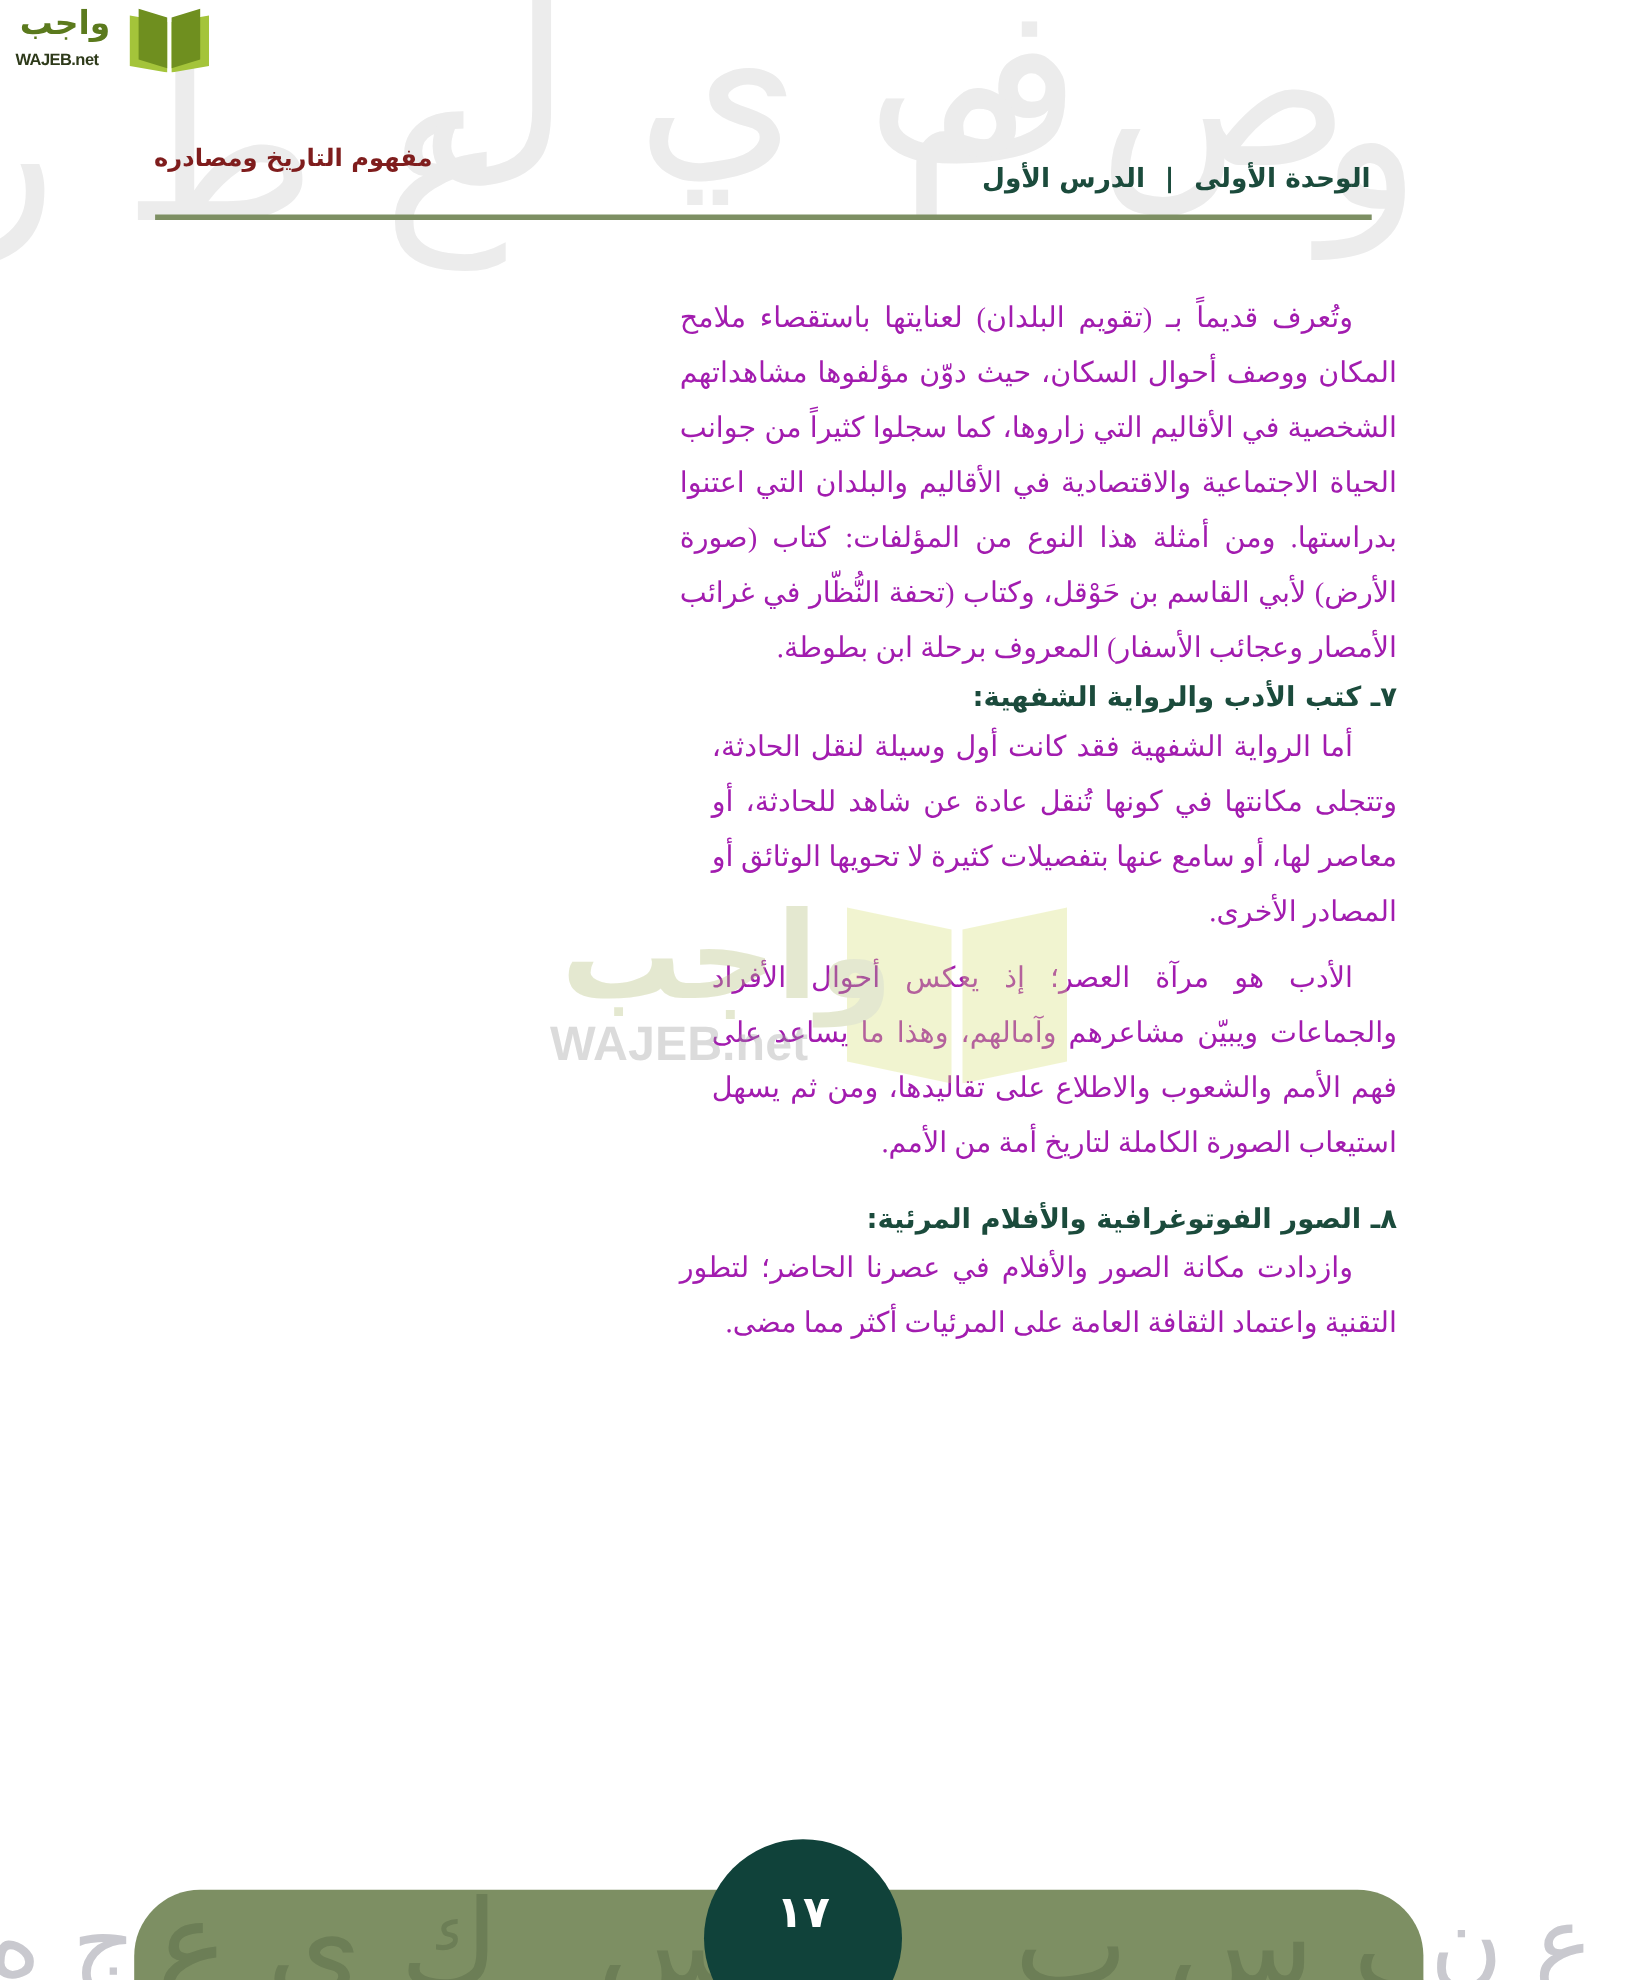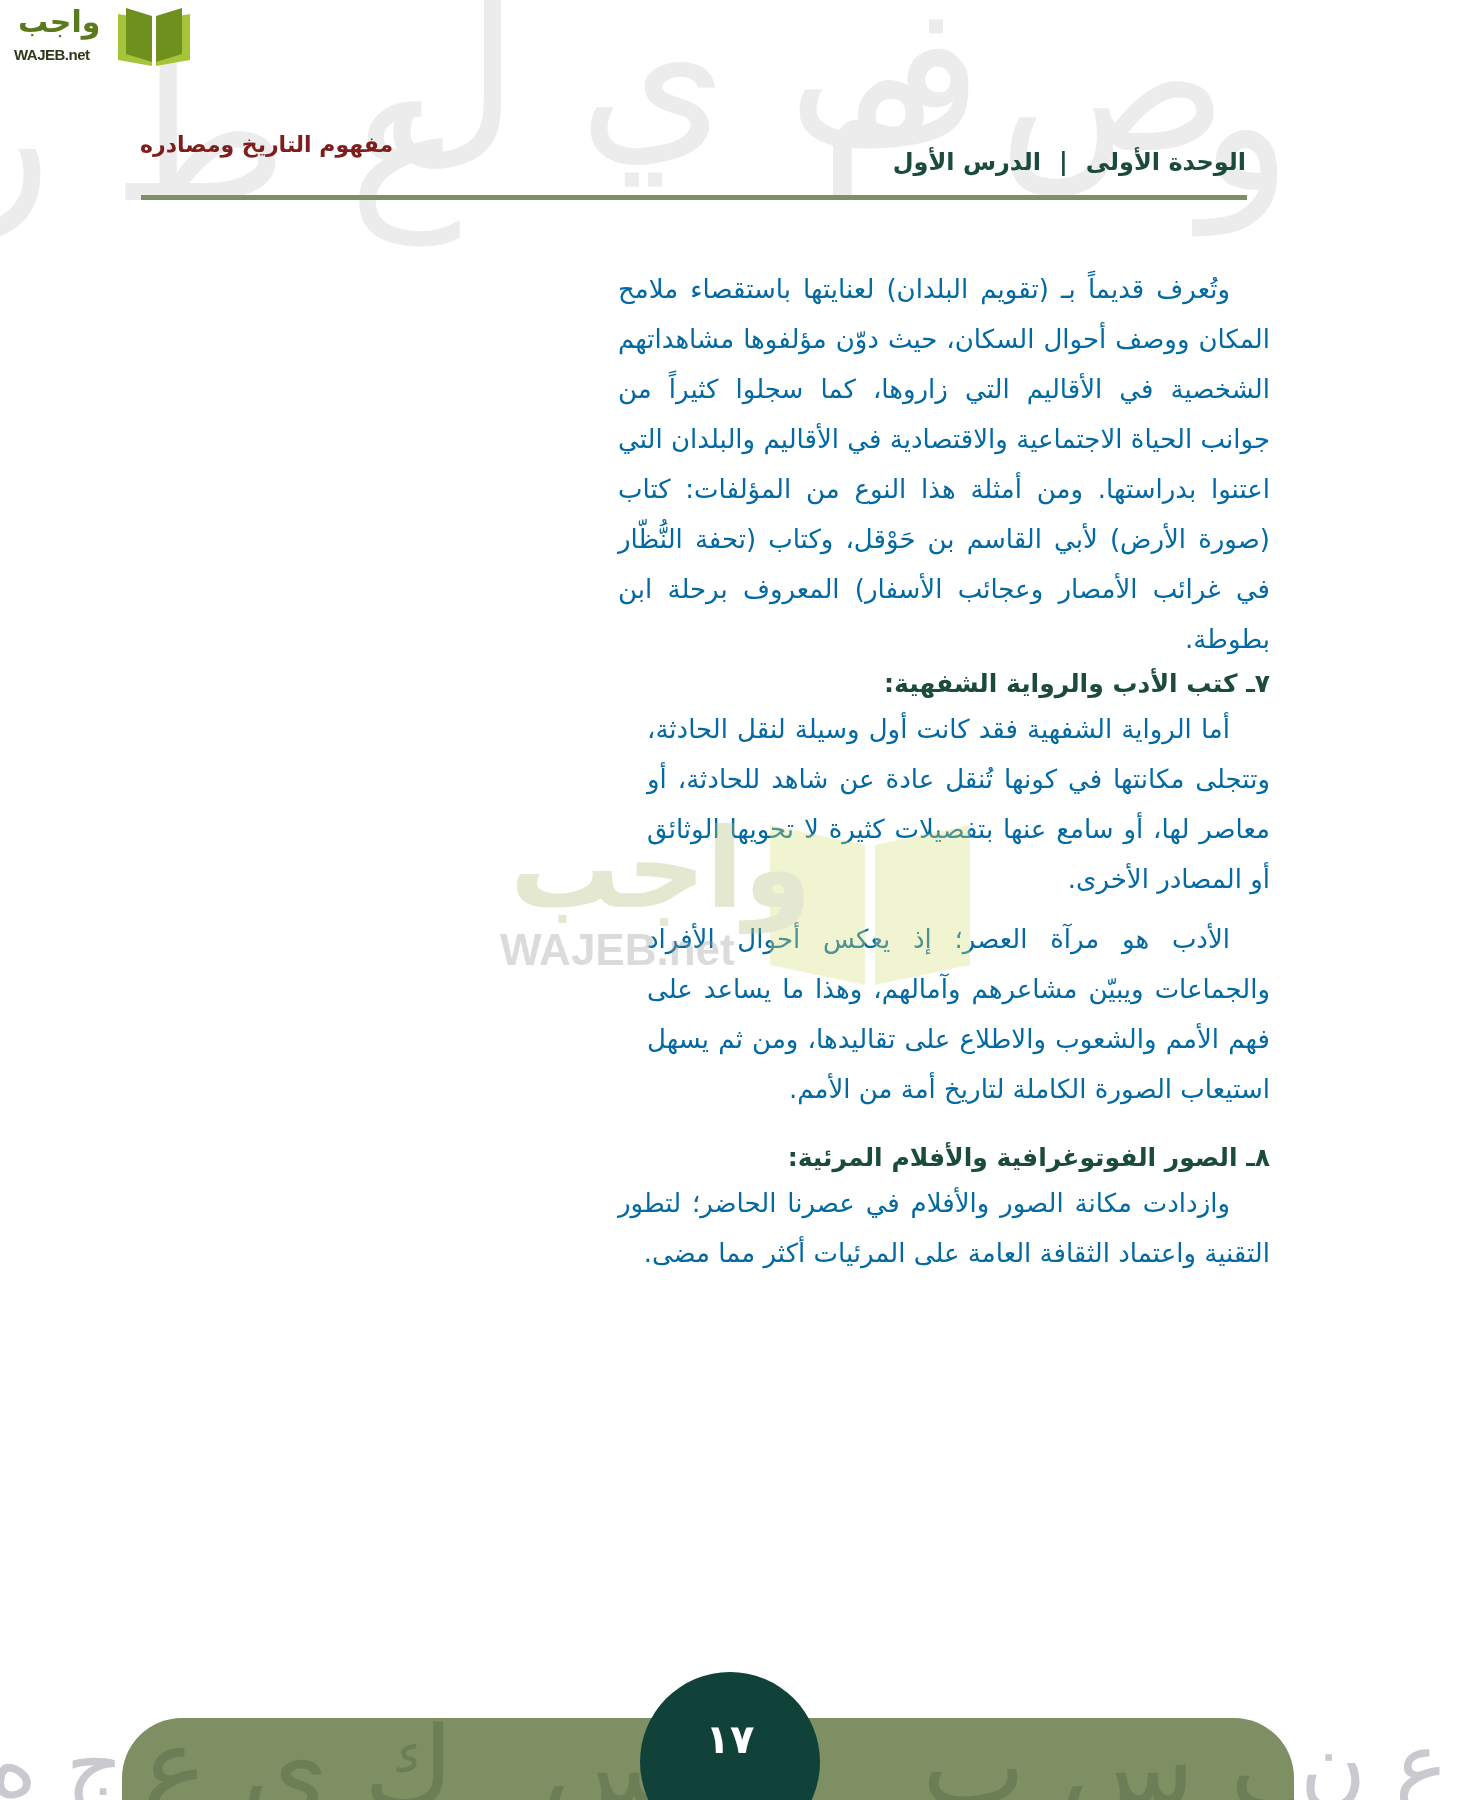--- a/index.html
+++ b/index.html
@@ -30,21 +30,21 @@
   
   .header { position: absolute; left: 140px; width: 1106px; top: 132px; height: 40px; }
   .header-right { position: absolute; right: 0; top: 16px; font-size: 24px; font-weight: bold; color: #1b4b3c; white-space: nowrap; }
   .header-right .sep { margin: 0 18px; }
   .header-left { position: absolute; left: 0; top: 0; font-size: 22px; font-weight: bold; color: #7f1d1d; white-space: nowrap; }
   .header-rule { position: absolute; left: 141px; top: 195px; width: 1106px; height: 5px; background: #7d8f63; }
 
   
   .main { position: absolute; left: 618px; width: 652px; top: 264px; direction: rtl; text-align: justify; text-align-last: right; }
   .section-title { font-size: 25px; font-weight: bold; color: #1b4b3c; line-height: 40px; }
-  .para { font-size: 26px; line-height: 50px; color: #0369a1; text-indent: 40px; }
+  .para { font-size: 26px; line-height: 50px; color: #a21caf; text-indent: 40px; font-family: Liberation Serif, serif; }
   .para + .para { margin-top: 10px; }
   .sec6 .para { }
   .sec7 { margin-top: 0; margin-left: 29px; }
   .sec8 { margin-top: 24px; }
 
   
   .panel { position: absolute; }
 
   
   .watermark { position: absolute; left: 500px; top: 815px; width: 500px; height: 170px; pointer-events: none; opacity: 0.35; direction: ltr; }

